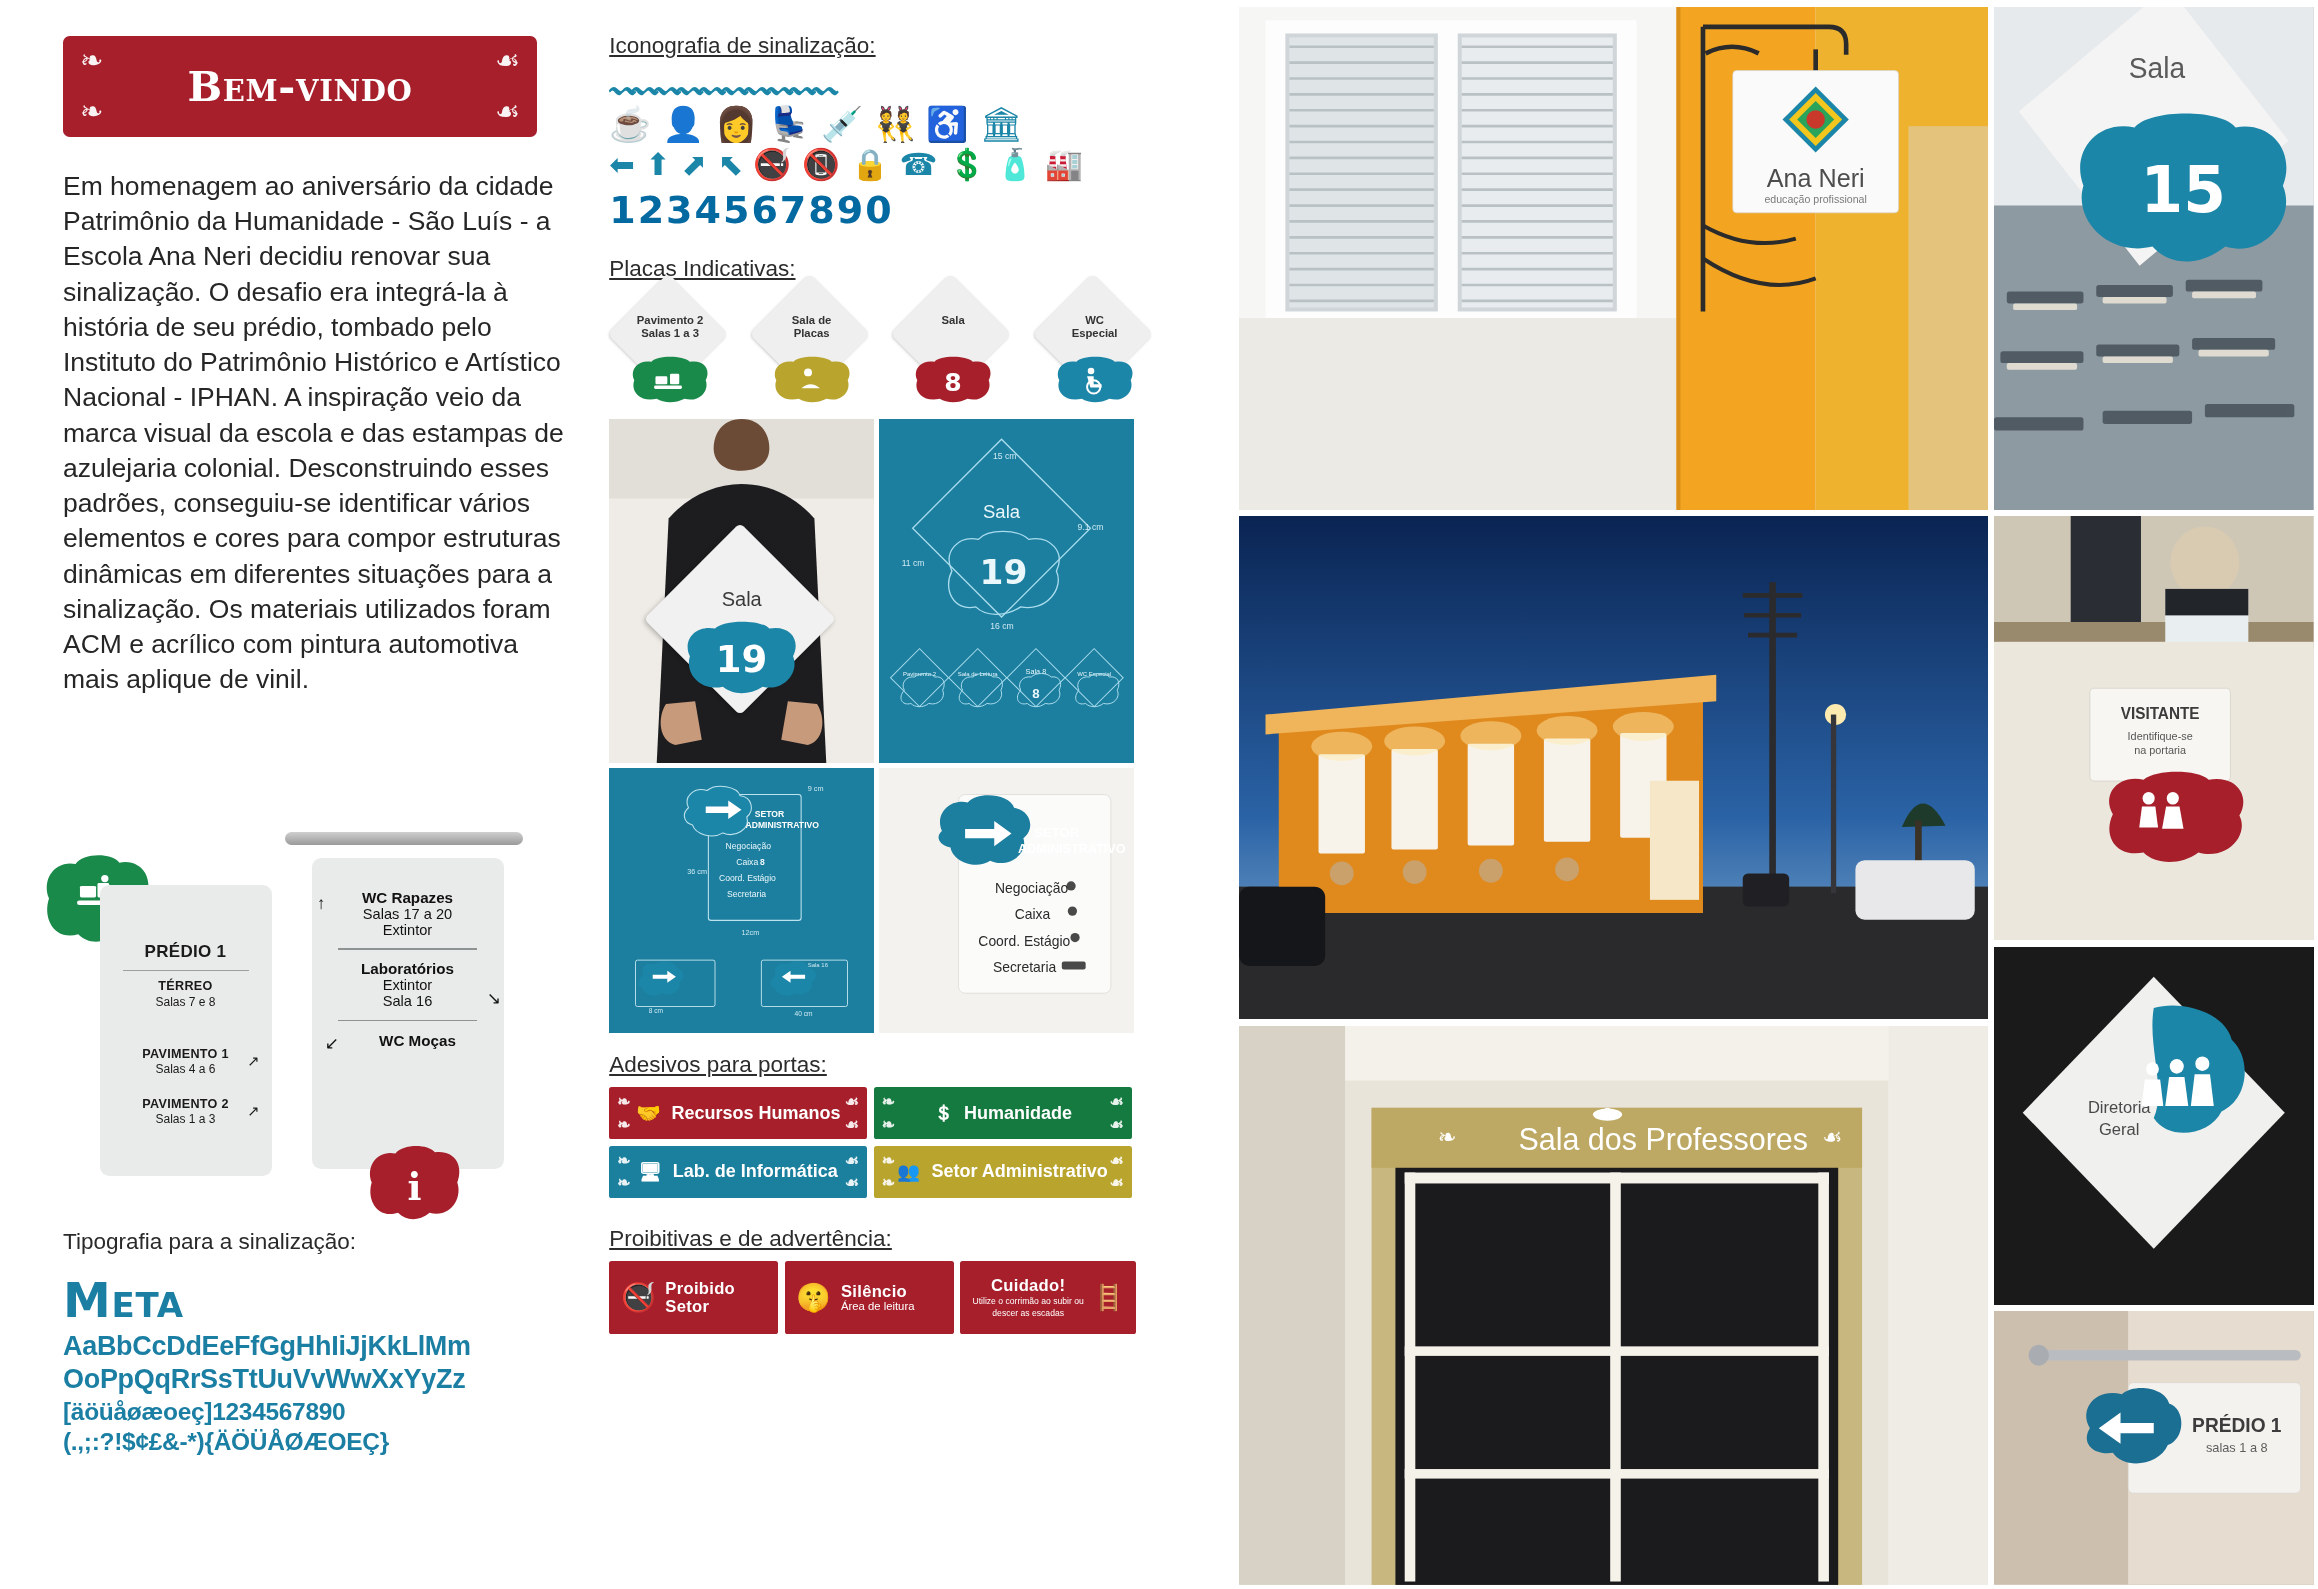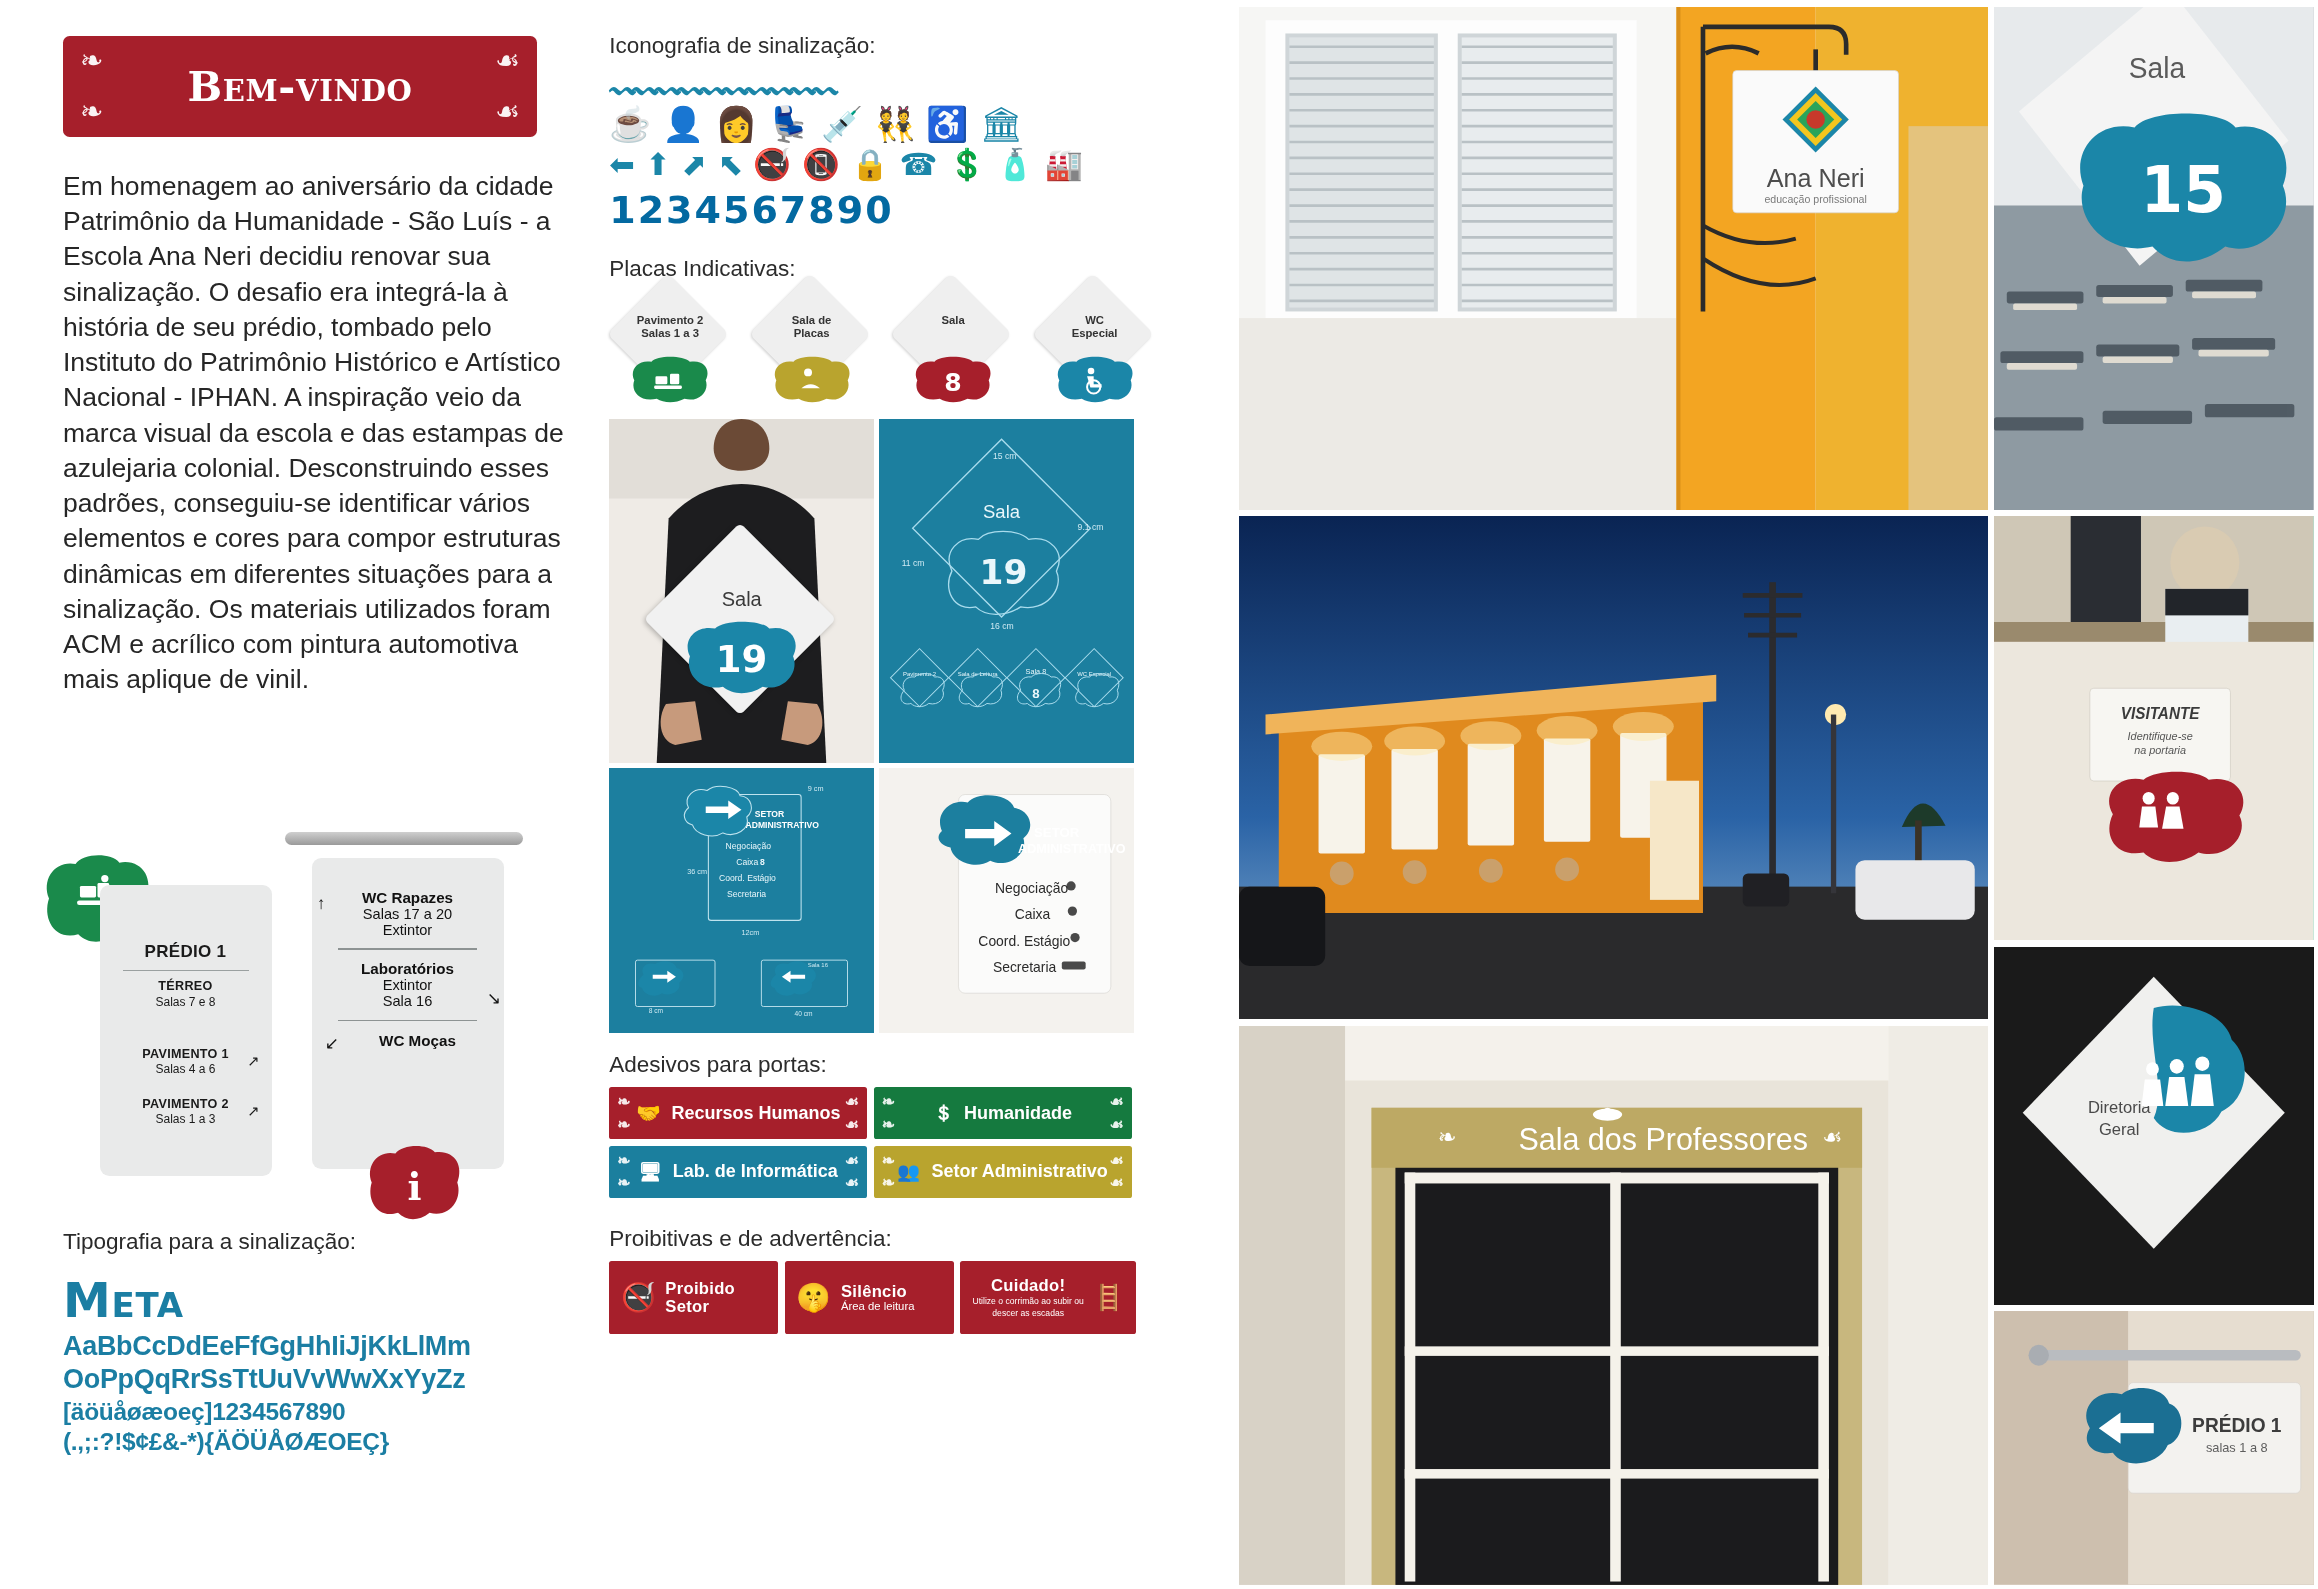--- a/index.html
+++ b/index.html
@@ -76,21 +76,21 @@
   }
 
   .typo-title { position:absolute; left:63px; top:1229px; font-size:22.5px; color:#2a2a2a; }
   .typo-block { position:absolute; left:63px; top:1272px; color:#1a6e8e; }
   .typo-meta { font-size:48px; font-weight:700; font-variant: small-caps; color:#1b7ea3; letter-spacing:0.7px; font-family:"DejaVu Sans", sans-serif;}
   .typo-line { font-size:27px; font-weight:700; color:#1b7ea3; letter-spacing:-0.3px; margin-top:2.6px;}
   .typo-line.reg { font-weight:600; font-size:24.5px; }
 
   
   .col-mid { width: 636px; flex:none; position:relative; padding-top: 33px; }
-  .mid-label { font-size:22.5px; color:#2c2c2c; margin-left: 13.2px; margin-bottom: 9.3px; }
+  .mid-label { font-size:22.5px; color:#2c2c2c; margin-left: 13.2px; margin-bottom: 9.3px; text-decoration: underline; }
 
   .icon-grid { margin-left:13.2px; width: 523px; color:#1b86a8; }
   .icon-row { display:flex; gap: 10.6px; align-items:center; font-size: 34px; line-height:1; margin-bottom: 8px;}
   .wave { font-size: 26.5px; letter-spacing: -4px; color:#1b86a8; }
   .num-row { font-size:38px; font-weight:700; letter-spacing: 2px; color:#0369a1; font-family:"DejaVu Sans", sans-serif;}
 
   
   .placas { display:flex; gap: 22.5px; margin-left: 14.6px; margin-top: 6.6px; }
   .placa { width: 119px; height: 116px; position:relative; }
   .diamond {
@@ -150,21 +150,21 @@
   .col-right { flex:1; position:relative; display:flex; gap: 6.6px; padding: 6.6px 5.3px 5.3px 6.6px; }
   .rcol-a { width: 749px; display:flex; flex-direction:column; gap: 6.6px; }
   .rcol-b { flex:1; display:flex; flex-direction:column; gap: 6.6px; }
 
   .pbox { position:relative; overflow:hidden; }
   .p-facade { height: 503px; background:#efefef; }
   .p-night { height: 503px; background:#0d1730; }
   .p-door  { flex:1; background:#e8e6e0; }
 
   .p-sala15 { height: 503px; background:#cfd3d6; }
-  .p-visit  { height: 424px; background:#5eead4;font-style:italic; }
+  .p-visit  { height: 424px; background:#e5e5e5; }
   .p-dir    { height: 358px; background:#111; }
   .p-pred   { flex:1; background:#d9cfc2; }
 </style>
 </head>
 <body>
 
 <div class="page">
 
   <div class="col-left">
 

